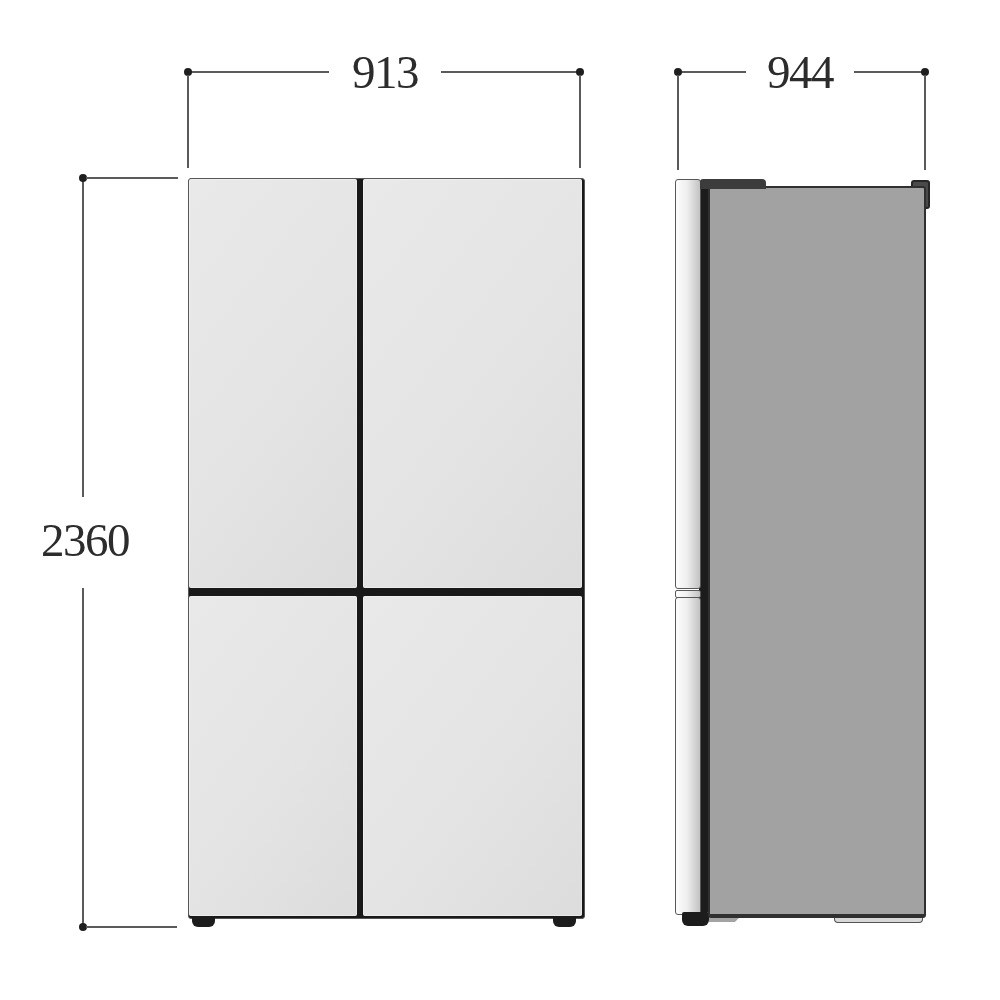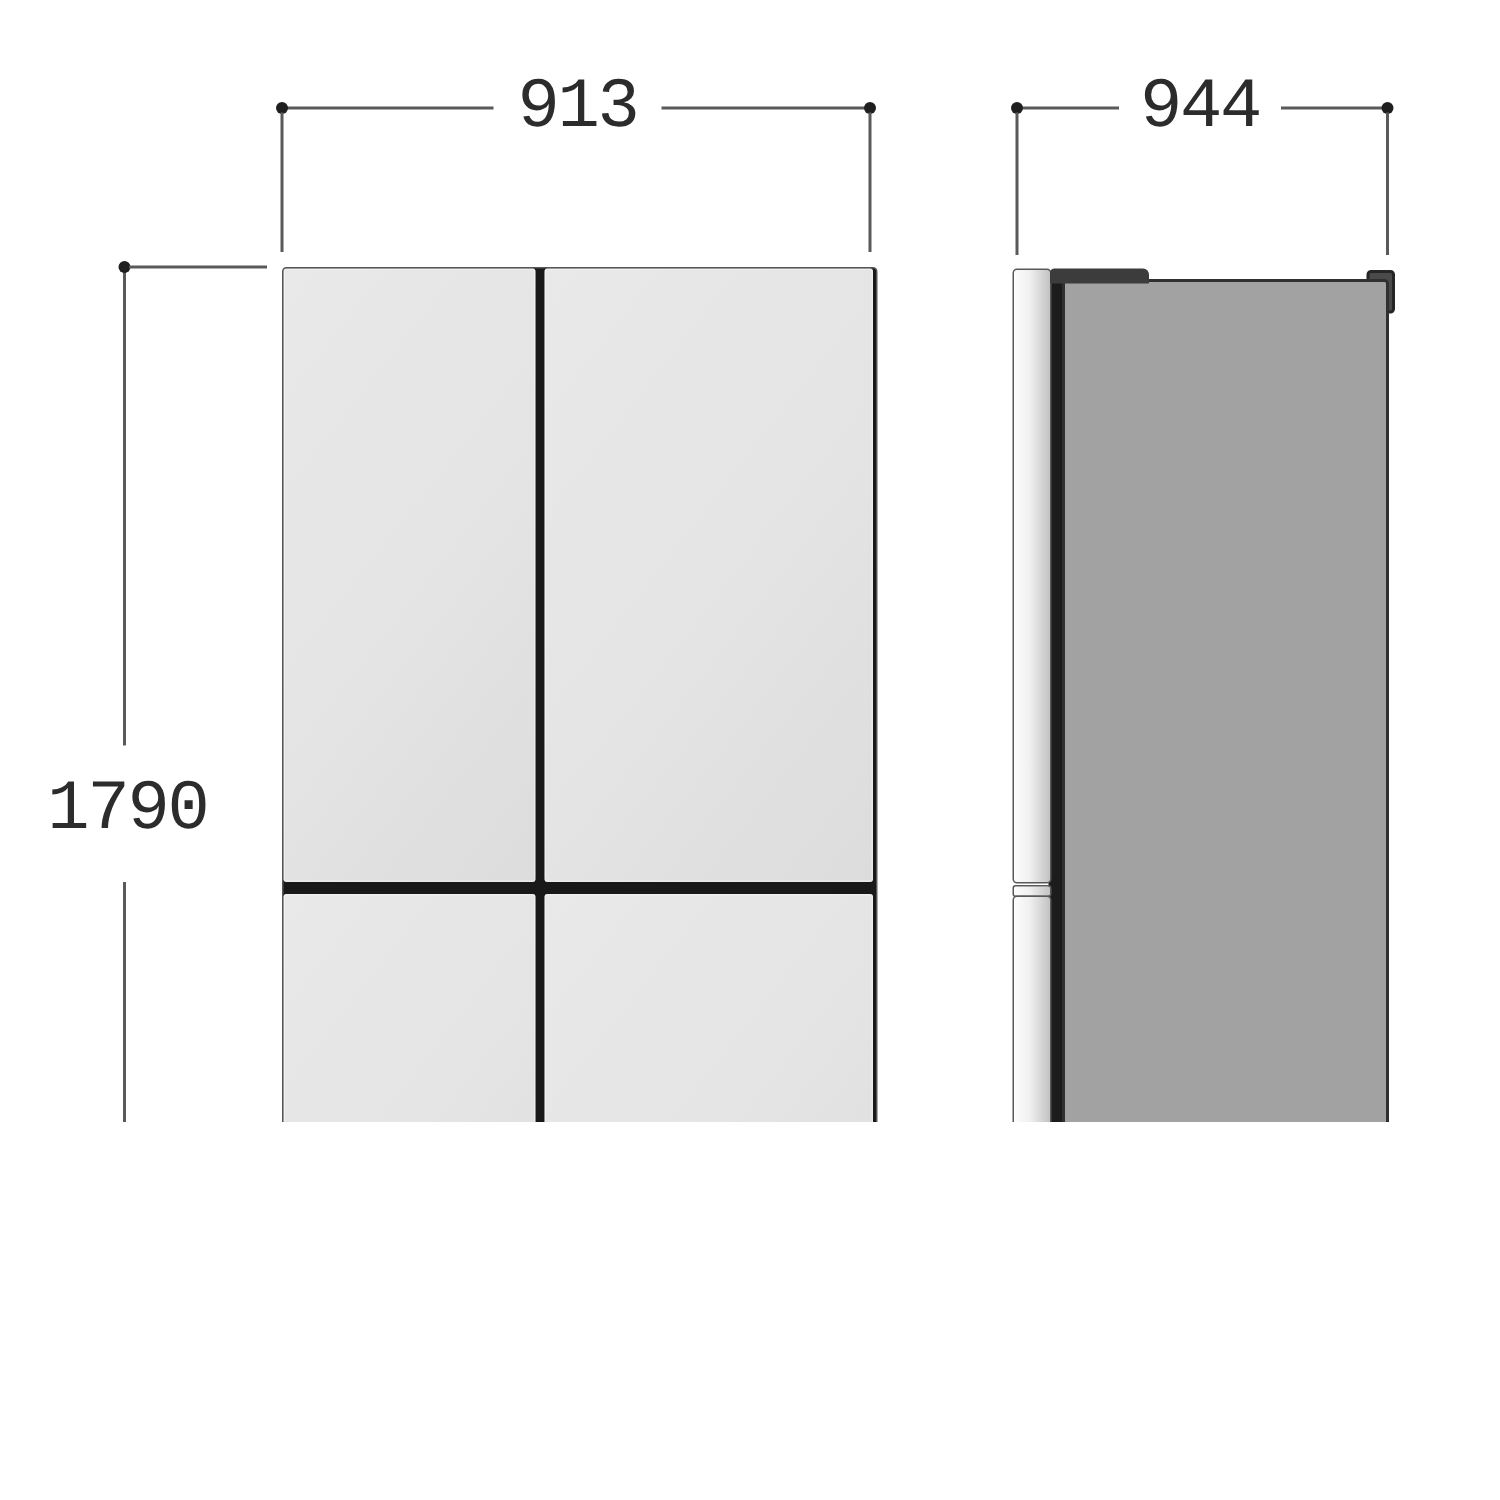--- a/index.html
+++ b/index.html
@@ -1,21 +1,21 @@
 <!DOCTYPE html>
 <html style="--bg: #ffffff; --line: #5a5a5a; --dot: #1f1f1f; --text: #2c2c2c; --front-panel: #e4e4e4; --dark: #1c1c1c; --side-body: #a2a2a3; --rear-foot: #d8d8d8;"><head>
 <meta charset="utf-8">
 <style>
   :root{
     --bg:#ffffff; --line:#5a5a5a; --dot:#1f1f1f; --text:#2c2c2c;
     --front-panel:#e4e4e4; --dark:#1c1c1c; --side-body:#a2a2a3; --rear-foot:#d8d8d8;
   }
   html,body{margin:0;padding:0;background:var(--bg);}
-  .canvas{position:relative;width:1000px;height:748px;background:var(--bg);overflow:hidden;
-          font-family:Liberation Mono, monospace;}
+  .canvas{position:relative;width:1000px;height:1000px;background:var(--bg);overflow:hidden;
+          font-family:Liberation Serif, serif;}
   
   .hline{position:absolute;height:1.5px;background:var(--line);}
   .vline{position:absolute;width:1.5px;background:var(--line);}
   .dot{position:absolute;width:8px;height:8px;border-radius:50%;background:var(--dot);}
   .dim-label{position:absolute;display:flex;align-items:center;justify-content:center;
              font-size:47px;font-weight:300;letter-spacing:-1.5px;color:var(--text);line-height:1;}
   
   .front-body{position:absolute;left:188px;top:178px;width:395px;height:739px;
               background:#191919;border:1px solid #565656;border-radius:3px;}
   .panel{position:absolute;border-radius:2px;
@@ -67,21 +67,21 @@
     <div class="dim-label" style="left:746px;top:44px;width:108px;height:56px">944</div>
   </div>
 
   <div>
     <div class="vline" style="left:82px;top:178px;height:319px"></div>
     <div class="vline" style="left:82px;top:588px;height:339px"></div>
     <div class="dot" style="left:79px;top:174px"></div>
     <div class="dot" style="left:79px;top:923px"></div>
     <div class="hline" style="left:86px;top:177px;width:92px"></div>
     <div class="hline" style="left:86px;top:926px;width:91px"></div>
-    <div class="dim-label" style="left:18px;top:512px;width:134px;height:56px">1790</div>
+    <div class="dim-label" style="left:18px;top:512px;width:134px;height:56px">2360</div>
   </div>
 
   <div>
     <div class="front-body">
       <div class="panel" style="left:0;top:0;width:168px;height:409px"></div>
       <div class="panel" style="left:174px;top:0;width:219px;height:409px"></div>
       <div class="panel" style="left:0;top:417px;width:168px;height:320px"></div>
       <div class="panel" style="left:174px;top:417px;width:219px;height:320px"></div>
     </div>
     <div class="foot" style="left:192px;top:916px;width:23px;height:11px"></div>

